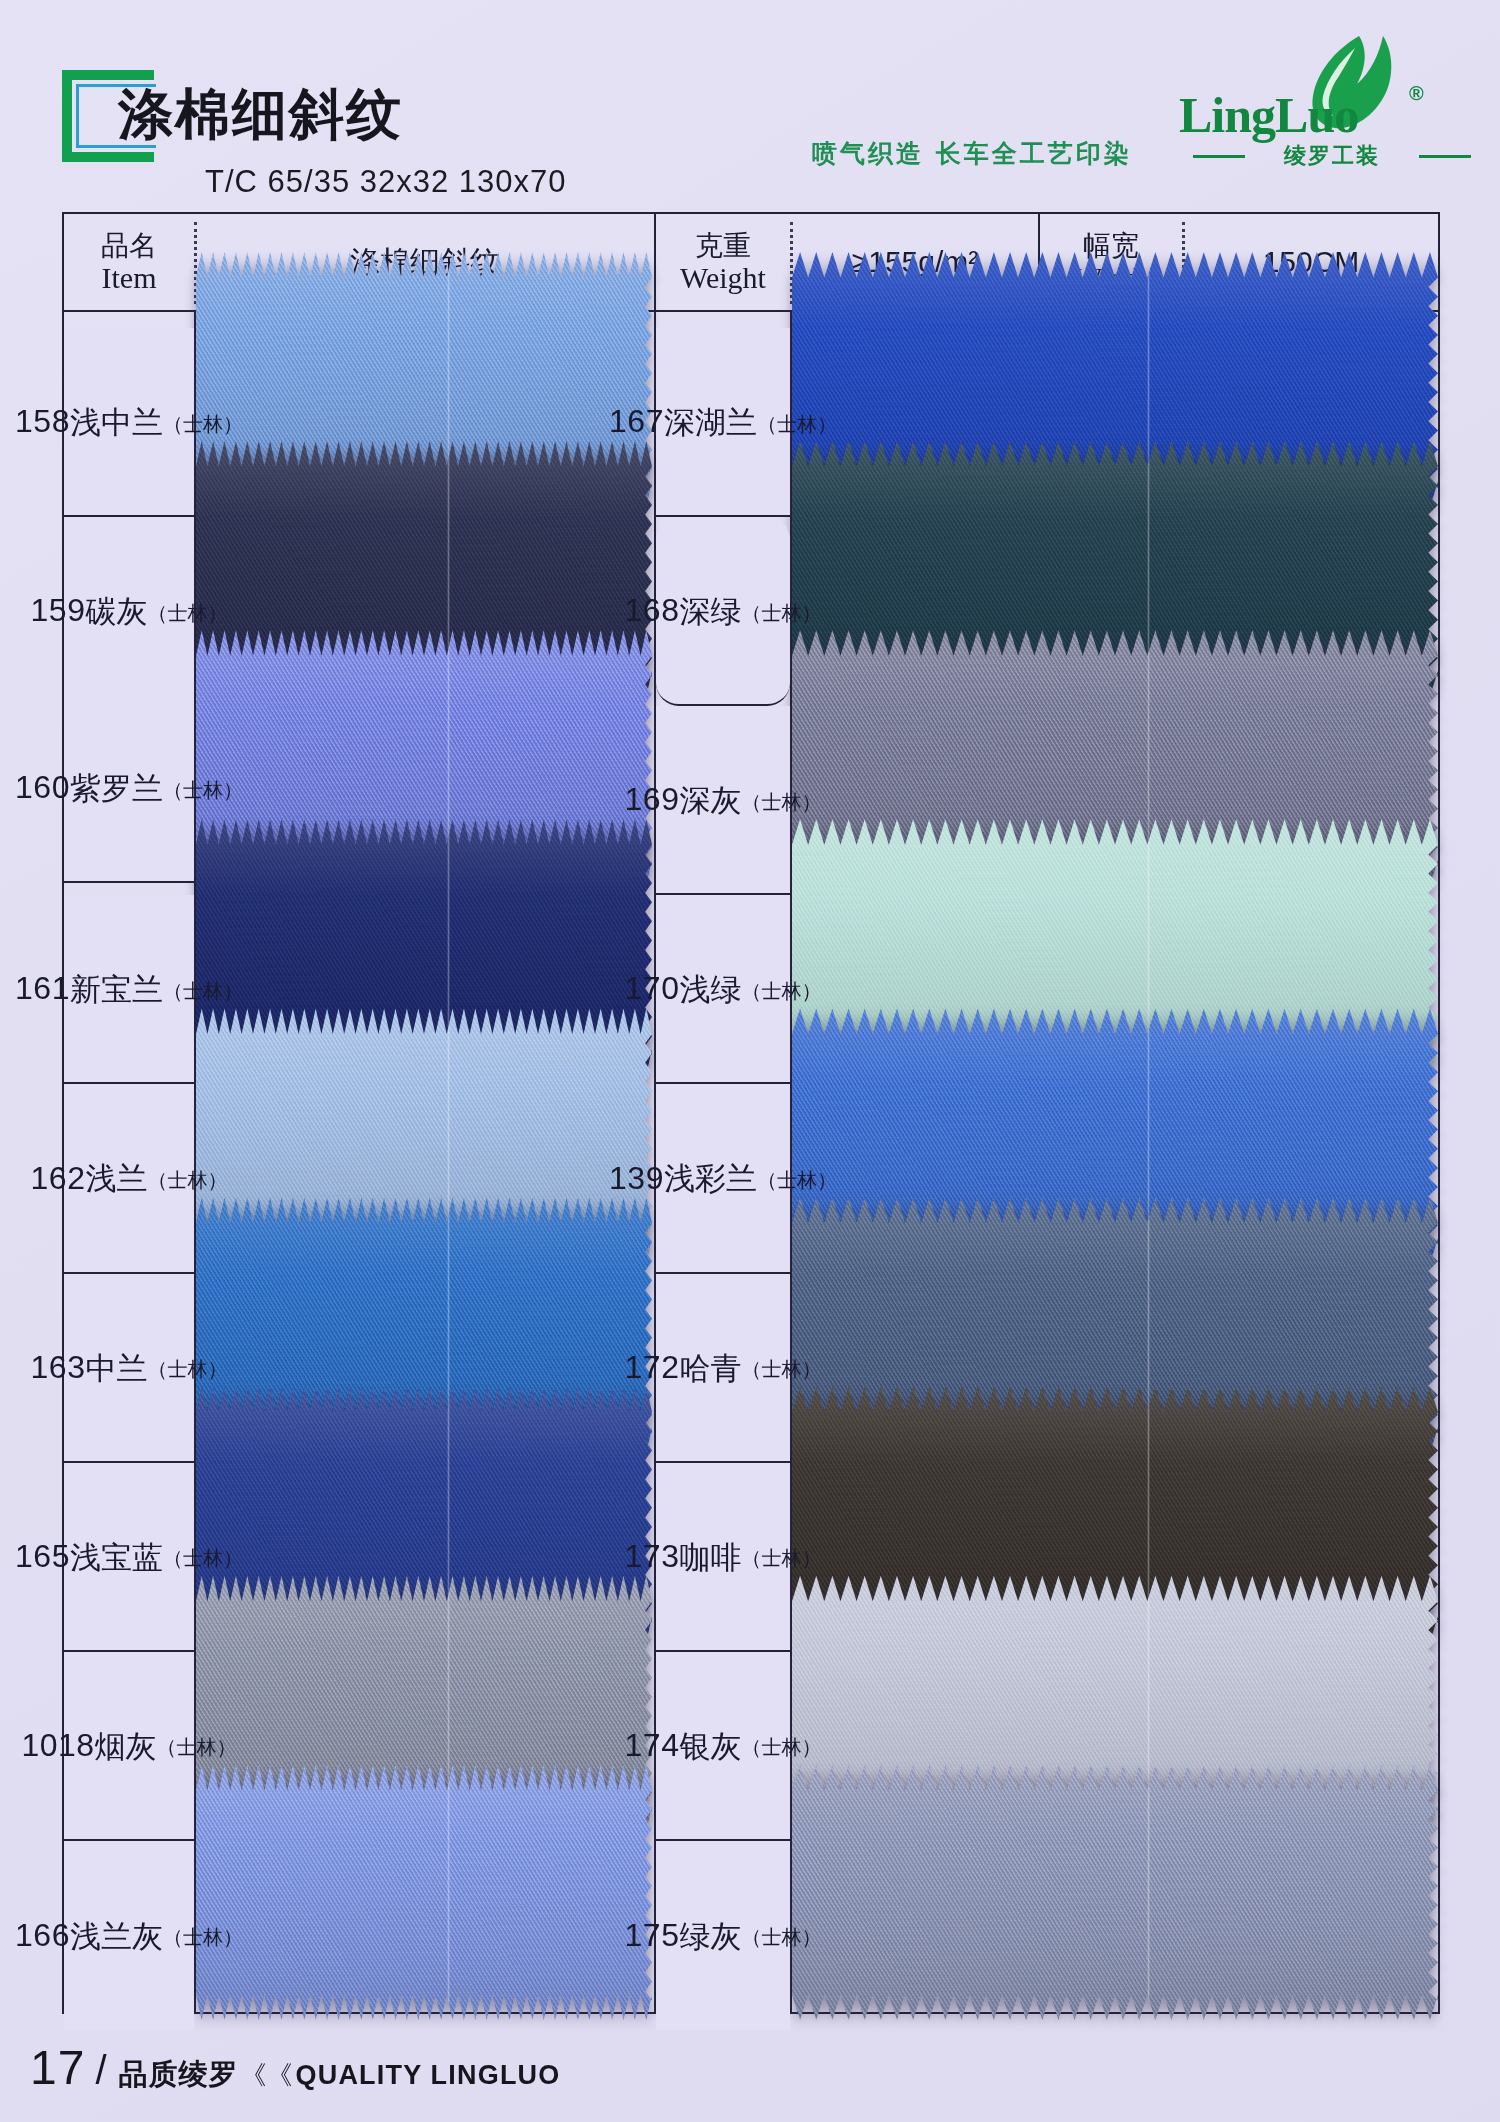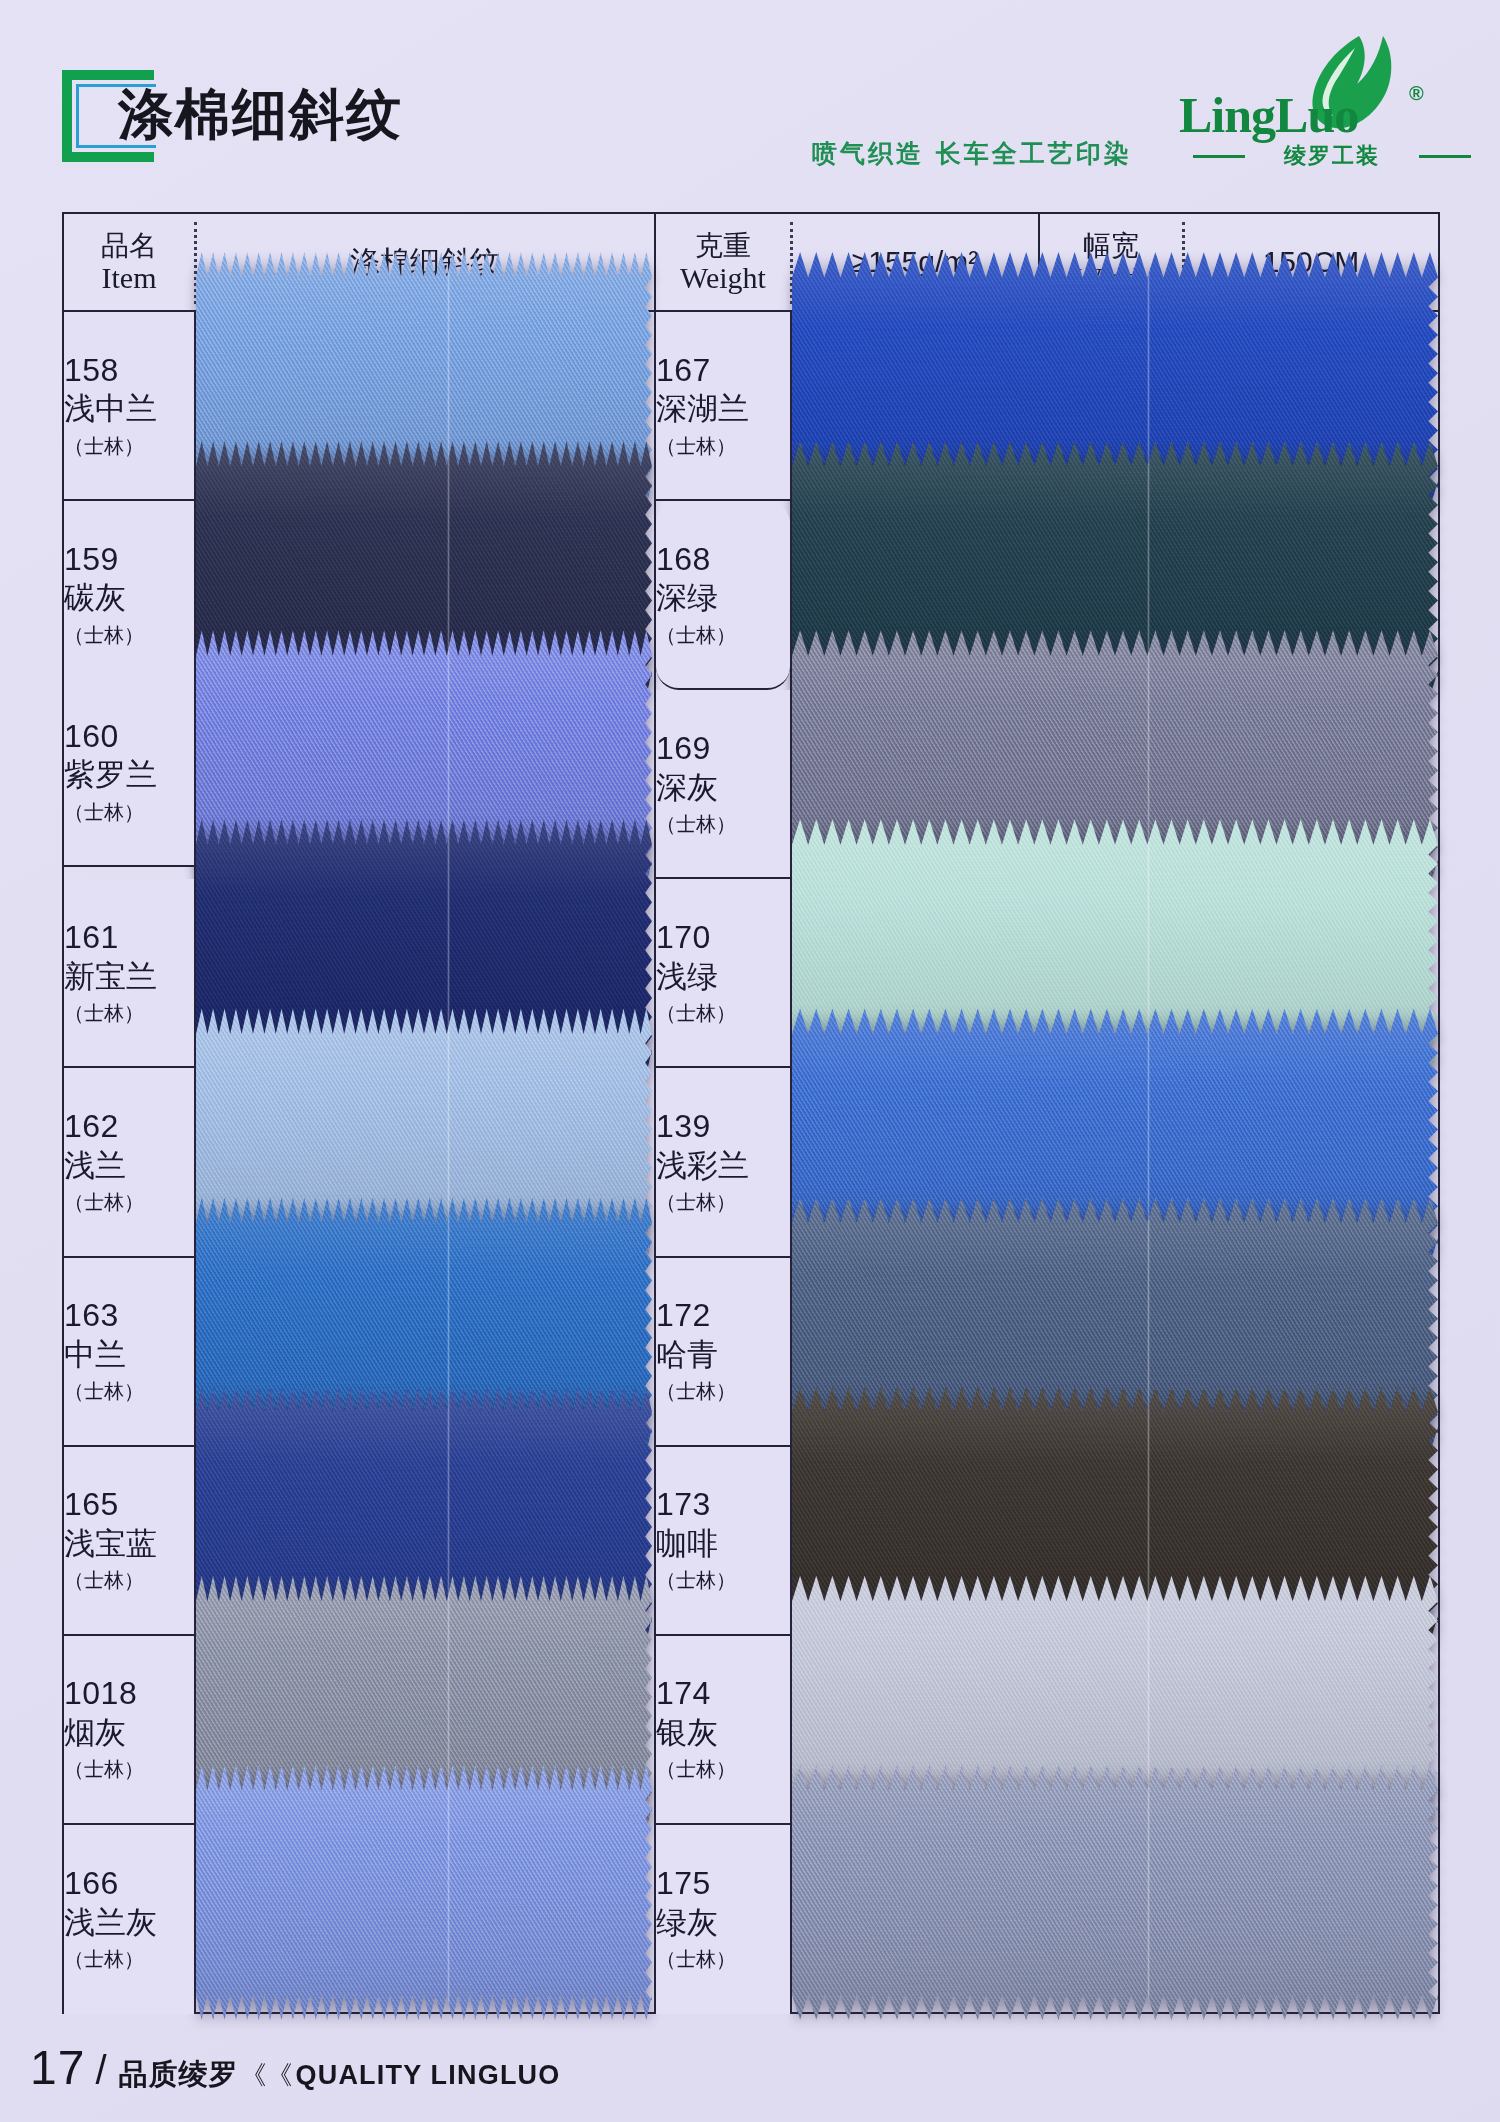--- a/index.html
+++ b/index.html
@@ -96,25 +96,26 @@
   .th .val{font-size:30px;font-family:"Liberation Sans",sans-serif;}
   .vsep-solid{position:absolute;top:0;width:2px;height:96px;background:#232338;}
   .vsep-dot{position:absolute;top:8px;width:0;height:82px;border-left:3px dotted #3a3a50;}
 
   
   #body-area{position:absolute;left:0;top:98px;width:100%;height:1702px;}
   .col-line{position:absolute;top:0;width:2px;height:1702px;background:#232338;}
 
   .label-cell{
     position:absolute;
-    display:flex;flex-direction:column;align-items:flex-start;justify-content:center;
+    display:flex;align-items:center;justify-content:center;
     text-align:center;box-sizing:border-box;
     background:#e3dff4;
     border-bottom:2px solid #232338;
     z-index:40;
+    margin-top:16px;
   }
   .label-cell.last{border-bottom:none;}
   .lc-code{font-size:32px;font-weight:400;letter-spacing:0.5px;line-height:1.15;
            font-family:"Liberation Sans",sans-serif;}
   .lc-name{font-size:31px;font-weight:500;line-height:1.2;margin-top:2px;
            font-family:"DejaVu Sans","Liberation Sans",sans-serif;white-space:nowrap;}
   .lc-sub{font-size:20px;margin-top:5px;letter-spacing:0px;
           font-family:"DejaVu Sans","Liberation Sans",sans-serif;white-space:nowrap;}
 
   
@@ -193,20 +194,21 @@
 </svg>
 
 <div id="page">
 
   <div id="header">
 
     <div id="brand-bracket"></div>
 
     <div id="title-main">涤棉细斜纹</div>
 
+    <div id="title-spec">T/C  65/35  32x32  130x70</div>
 
     <div id="tagline">喷气织造  长车全工艺印染</div>
 
     <div id="logo">
       <svg id="logo-leaf" viewBox="0 0 104 96">
         <path d="M64 2 C40 16 22 38 18 62 C15 80 24 92 40 94 C60 96 82 80 92 56 C100 36 96 14 88 2
                  C84 20 76 38 62 50 C72 32 72 14 64 2 Z" fill="#1aa04c"></path>
         <path d="M60 14 C44 28 32 46 28 62 C26 72 30 80 38 82 C30 72 34 56 44 42 C50 32 56 22 60 14 Z" fill="#ffffff" opacity="0.85"></path>
       </svg>
       <div id="logo-word">LingLuo</div>

